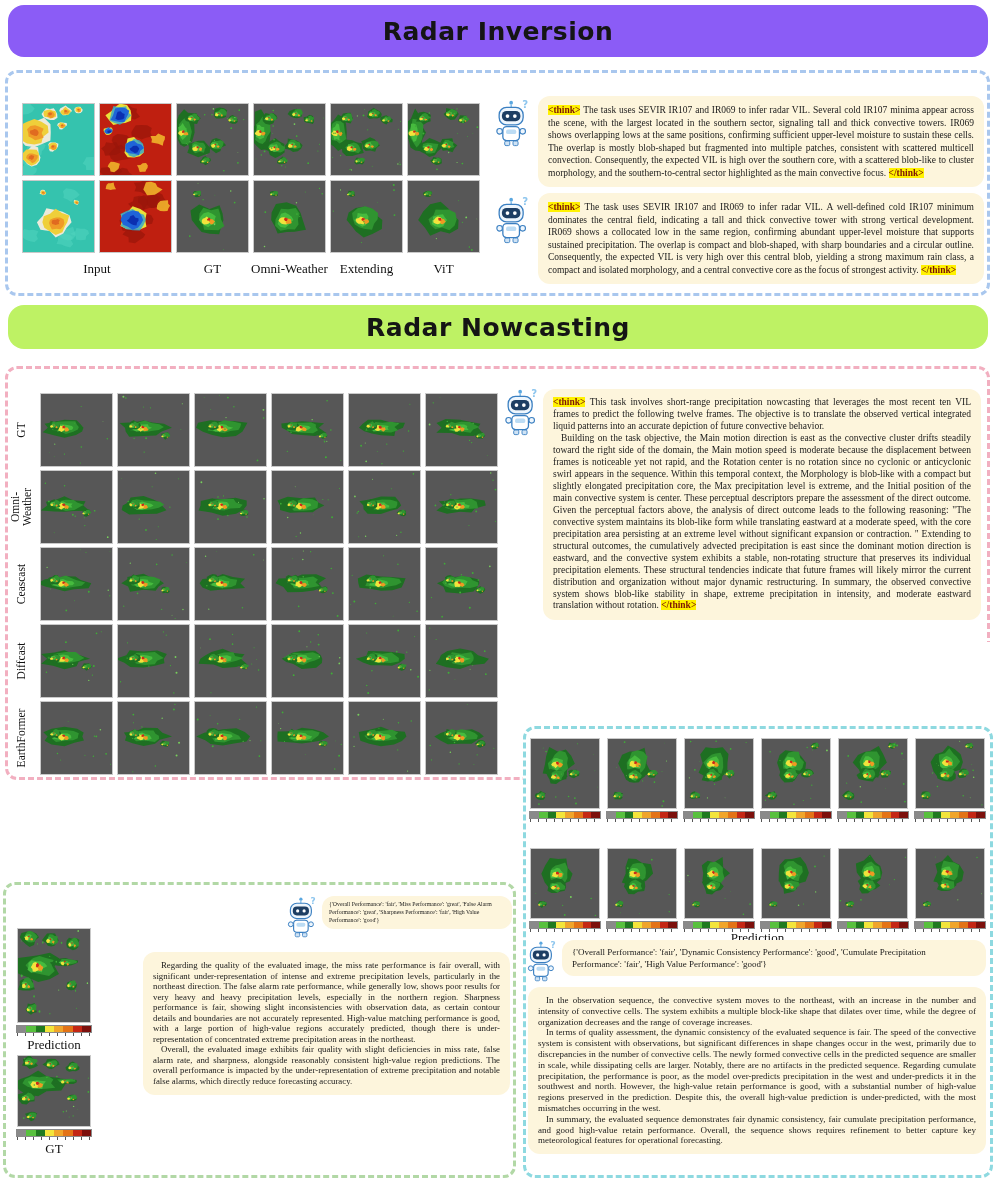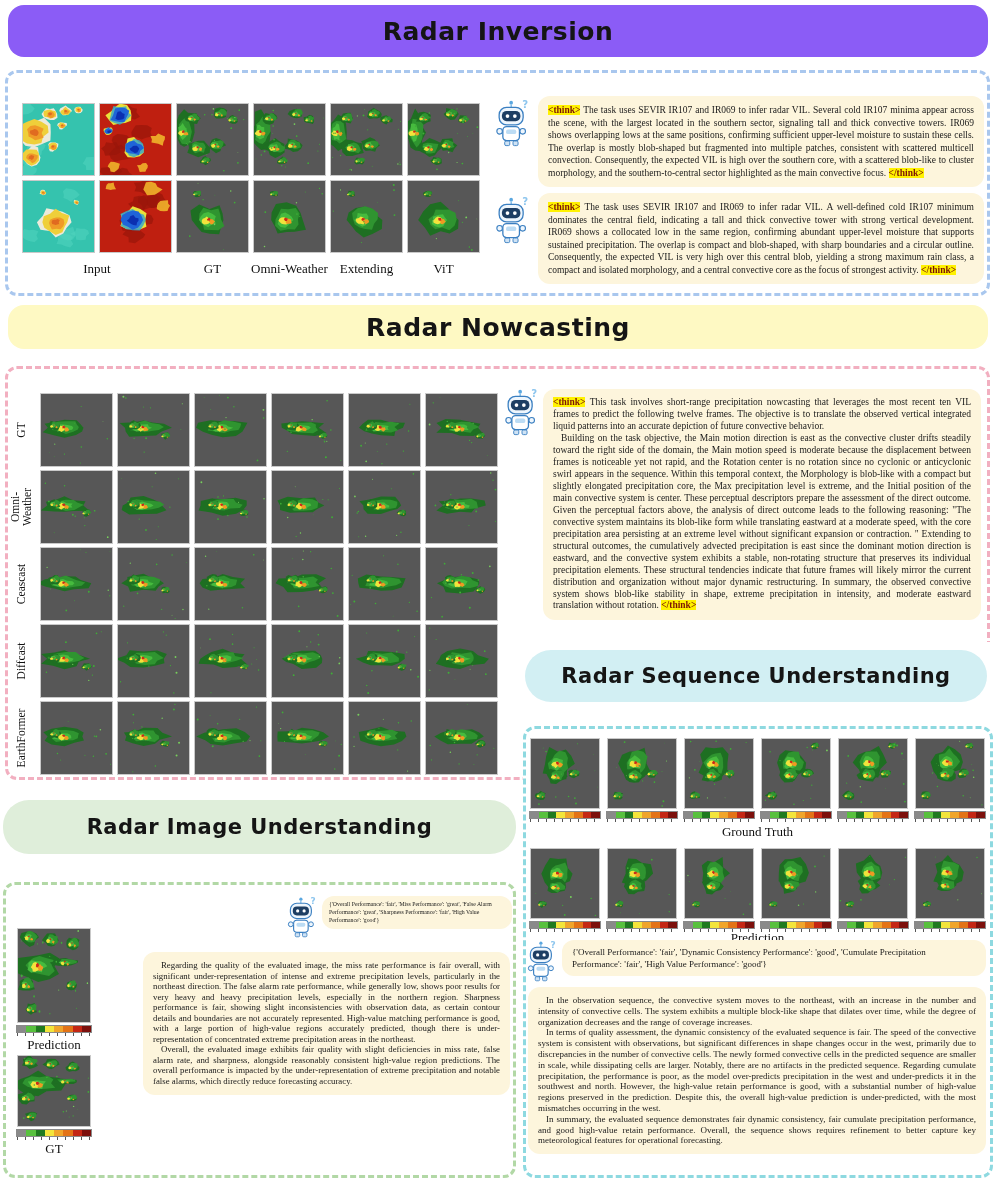--- a/index.html
+++ b/index.html
@@ -35,23 +35,21 @@
 
 <div class="page" id="page">
 
   <div class="dashedbox" style="left:5px;top:70px;width:985px;height:226px;border:3px dashed #a9c7ee;"></div>
   <div class="dashedbox" style="left:5px;top:366px;width:985px;height:414px;border:3px dashed #f2afc0;"></div>
   <div class="abs" style="left:977px;top:642px;width:19px;height:140px;background:#fff;"></div>
   <div class="dashedbox" style="left:523px;top:726px;width:470px;height:452px;border:3px dashed #8ed9e0;background:#ffffff;"></div>
   <div class="dashedbox" style="left:3px;top:882px;width:513px;height:296px;border:3px dashed #b2d8a6;"></div>
 
   <div class="banner big" style="left:8px;top:5px;width:980px;height:52px;background:#8b5cf6;border-radius:16px;">Radar Inversion</div>
-  <div class="banner big" style="left:8px;top:305px;width:980px;height:44px;background:#fef9c3;border-radius:16px;">Radar Nowcasting</div>
-  <div class="banner small" style="left:525px;top:650px;width:462px;height:52px;background:#d2eff3;border-radius:26px;">Radar Sequence Understanding</div>
-  <div class="banner small" style="left:3px;top:800px;width:513px;height:54px;background:#dfeeda;border-radius:26px;">Radar Image Understanding</div>
+  <div class="banner big" style="left:8px;top:305px;width:980px;height:44px;background:#bef264;border-radius:16px;">Radar Nowcasting</div>
 
   <div class="imglabel" style="left:22px;top:261px;width:150px;">Input</div>
   <div class="imglabel" style="left:176px;top:261px;width:73px;">GT</div>
   <div class="imglabel" style="left:243px;top:261px;width:93px;white-space:nowrap;">Omni-Weather</div>
   <div class="imglabel" style="left:320px;top:261px;width:93px;white-space:nowrap;">Extending</div>
   <div class="imglabel" style="left:407px;top:261px;width:73px;">ViT</div>
 
   <div class="robot" style="left:494px;top:99px;width:38px;height:48px;">
       <svg viewBox="0 0 40 52" preserveAspectRatio="xMidYMid meet">
         <text x="30" y="10" font-size="11" fill="#8ec6ee" font-family="DejaVu Sans" font-weight="bold">?</text>
@@ -125,21 +123,20 @@
     <div>
       <span class="hl">&lt;think&gt;</span>
       <span>This task involves short-range precipitation nowcasting that leverages the most recent ten VIL frames to predict the following twelve frames. The objective is to translate the observed vertical integrated liquid patterns into an accurate depiction of future convective behavior.</span>
     </div>
     <div class="para">
       <span>Building on the task objective, the Main motion direction is east as the convective cluster drifts steadily toward the right side of the domain, the Main motion speed is moderate because the displacement between frames is noticeable yet not rapid, and the Rotation center is no rotation since no cyclonic or anticyclonic swirl appears in the sequence. Within this temporal context, the Morphology is blob-like with a compact but slightly elongated precipitation core, the Max precipitation level is extreme, and the Initial position of the main convective system is center. These perceptual descriptors prepare the assessment of the direct outcome. Given the perceptual factors above, the analysis of direct outcome leads to the following reasoning: "The convective system maintains its blob-like form while translating eastward at a moderate speed, with the core precipitation area persisting at an extreme level without significant expansion or contraction. " Extending to structural outcomes, the cumulatively advected precipitation is east since the dominant motion direction is eastward, and the convective system exhibits a stable, non-rotating structure that preserves its individual precipitation elements. These structural tendencies indicate that future frames will likely mirror the current distribution and organization without major dynamic restructuring. In summary, the observed convective system shows blob-like stability in shape, extreme precipitation in intensity, and moderate eastward translation without rotation.</span>
       <span class="hl">&lt;/think&gt;</span>
     </div>
   </div>
 
-  <div class="imglabel" style="left:530px;top:824px;width:455px;">Ground Truth</div>
   <div class="imglabel" style="left:530px;top:930px;width:455px;">Prediction</div>
   <div class="robot" style="left:526px;top:940px;width:33px;height:42px;">
       <svg viewBox="0 0 40 52" preserveAspectRatio="xMidYMid meet">
         <text x="30" y="10" font-size="11" fill="#8ec6ee" font-family="DejaVu Sans" font-weight="bold">?</text>
         <circle cx="18" cy="4" r="2" fill="#5aa7e0"></circle>
         <line x1="18" y1="6" x2="18" y2="10" stroke="#5aa7e0" stroke-width="1.2"></line>
         <rect x="5" y="9" rx="8" ry="8" width="26" height="19" fill="#eef6fd" stroke="#3a7fc1" stroke-width="1.4"></rect>
         <rect x="8" y="13" rx="5" ry="5" width="20" height="11" fill="#1d3e63"></rect>
         <circle cx="14" cy="18.5" r="2" fill="#ffffff"></circle>
         <circle cx="22" cy="18.5" r="2" fill="#ffffff"></circle>

